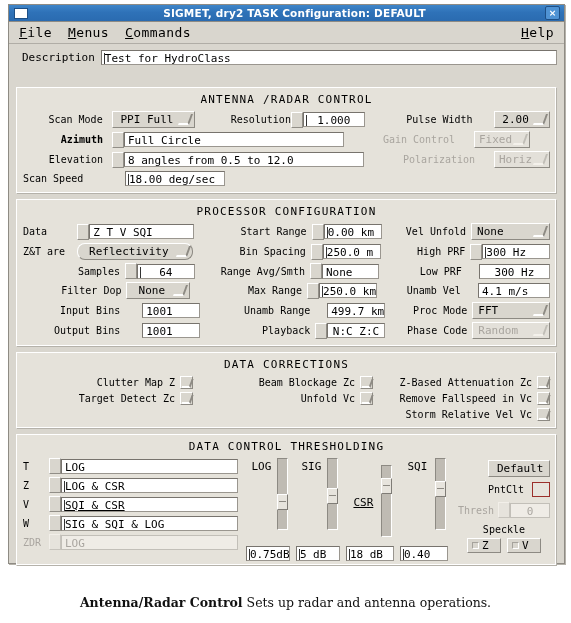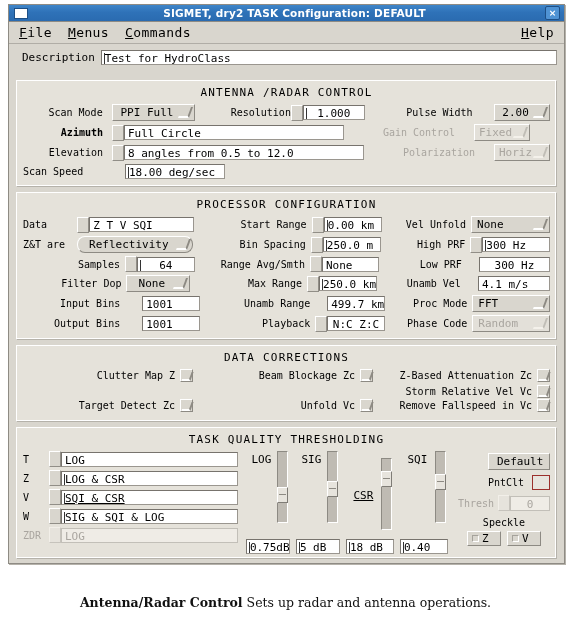--- a/index.html
+++ b/index.html
@@ -41,21 +41,21 @@
     height:21px;background:#d9d6ce;display:flex;align-items:center;
     padding:0 10px;border-bottom:1px solid #b0ada6;
   }
   .menu-item{font-size:13px;margin-right:16px;letter-spacing:.4px;}
   .menu-item .mn{text-decoration:underline;}
   #menubar .spacer{flex:1;}
 
   
   #content{padding:6px 7px 0 7px;}
 
-  .desc-row{display:flex;align-items:center;margin-bottom:15px;}
+  .desc-row{display:flex;align-items:center;margin-bottom:22px;}
   .desc-label{margin-left:6px;margin-right:6px;font-size:11px;}
   .tfield{
     background:#ffffff;border:1px solid #9a968f;
     border-top-color:#77736d;border-left-color:#77736d;
     height:15px;line-height:15px;padding:0 3px;font-size:11px;
     box-sizing:border-box;white-space:nowrap;overflow:hidden;
     position:relative;
   }
   .tfield.car::before{
     content:"";position:absolute;left:2px;top:2px;width:1px;height:11px;
@@ -318,45 +318,45 @@
         <div style="width:180px;display:flex;align-items:center;justify-content:flex-end;">
           <span class="lbl">Beam Blockage Zc</span>
           <span class="tgl"></span>
         </div>
         <div style="flex:1;display:flex;align-items:center;justify-content:flex-end;">
           <span class="lbl">Z-Based Attenuation Zc</span>
           <span class="tgl"></span>
         </div>
       </div>
 
+      <div class="row">
+        <div style="width:170px;display:flex;align-items:center;justify-content:flex-end;">
+          <span class="lbl">Target Detect Zc</span>
+          <span class="tgl"></span>
+        </div>
+        <div style="width:180px;display:flex;align-items:center;justify-content:flex-end;">
+          <span class="lbl">Unfold Vc</span>
+          <span class="tgl"></span>
+        </div>
+        <div style="flex:1;display:flex;align-items:center;justify-content:flex-end;">
+          <span class="lbl">Remove Fallspeed in Vc</span>
+          <span class="tgl"></span>
+        </div>
+      </div>
+
       <div class="row" style="margin-bottom:1px;">
         <div style="flex:1;display:flex;align-items:center;justify-content:flex-end;">
           <span class="lbl">Storm Relative Vel Vc</span>
           <span class="tgl"></span>
         </div>
       </div>
-
-      <div class="row">
-        <div style="width:170px;display:flex;align-items:center;justify-content:flex-end;">
-          <span class="lbl">Target Detect Zc</span>
-          <span class="tgl"></span>
-        </div>
-        <div style="width:180px;display:flex;align-items:center;justify-content:flex-end;">
-          <span class="lbl">Unfold Vc</span>
-          <span class="tgl"></span>
-        </div>
-        <div style="flex:1;display:flex;align-items:center;justify-content:flex-end;">
-          <span class="lbl">Remove Fallspeed in Vc</span>
-          <span class="tgl"></span>
-        </div>
-      </div>
     </div>
 
     <div class="panel" style="padding-bottom:4px;">
-      <div class="panel-title">TASK QUALITY THRESHOLDING</div>
+      <div class="panel-title">DATA CONTROL THRESHOLDING</div>
 
       <div style="display:flex;">
 
         <div style="width:266px;">
           <div class="row">
             <div class="lbl" style="width:26px;text-align:left;">T</div>
             <div class="pin"></div>
             <div class="tfield" style="flex:1;">LOG</div>
           </div>
           <div class="row">

